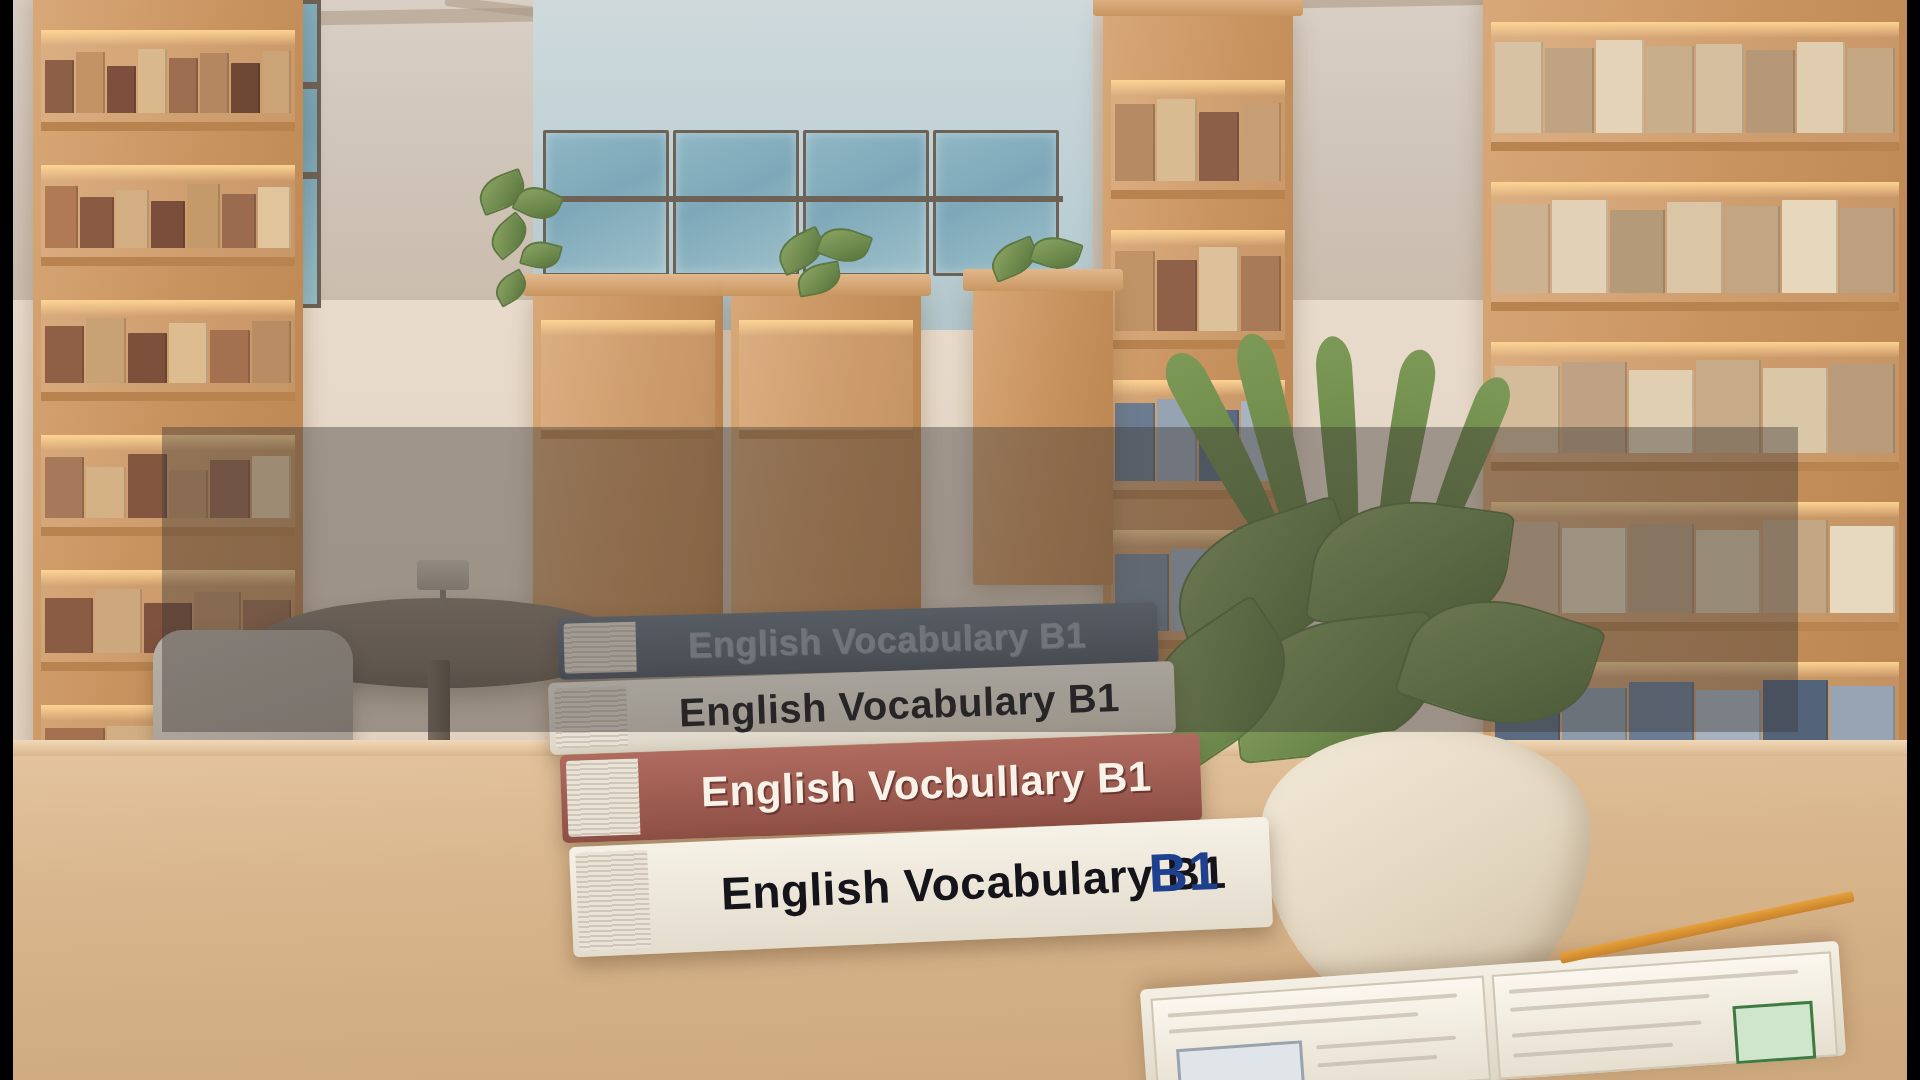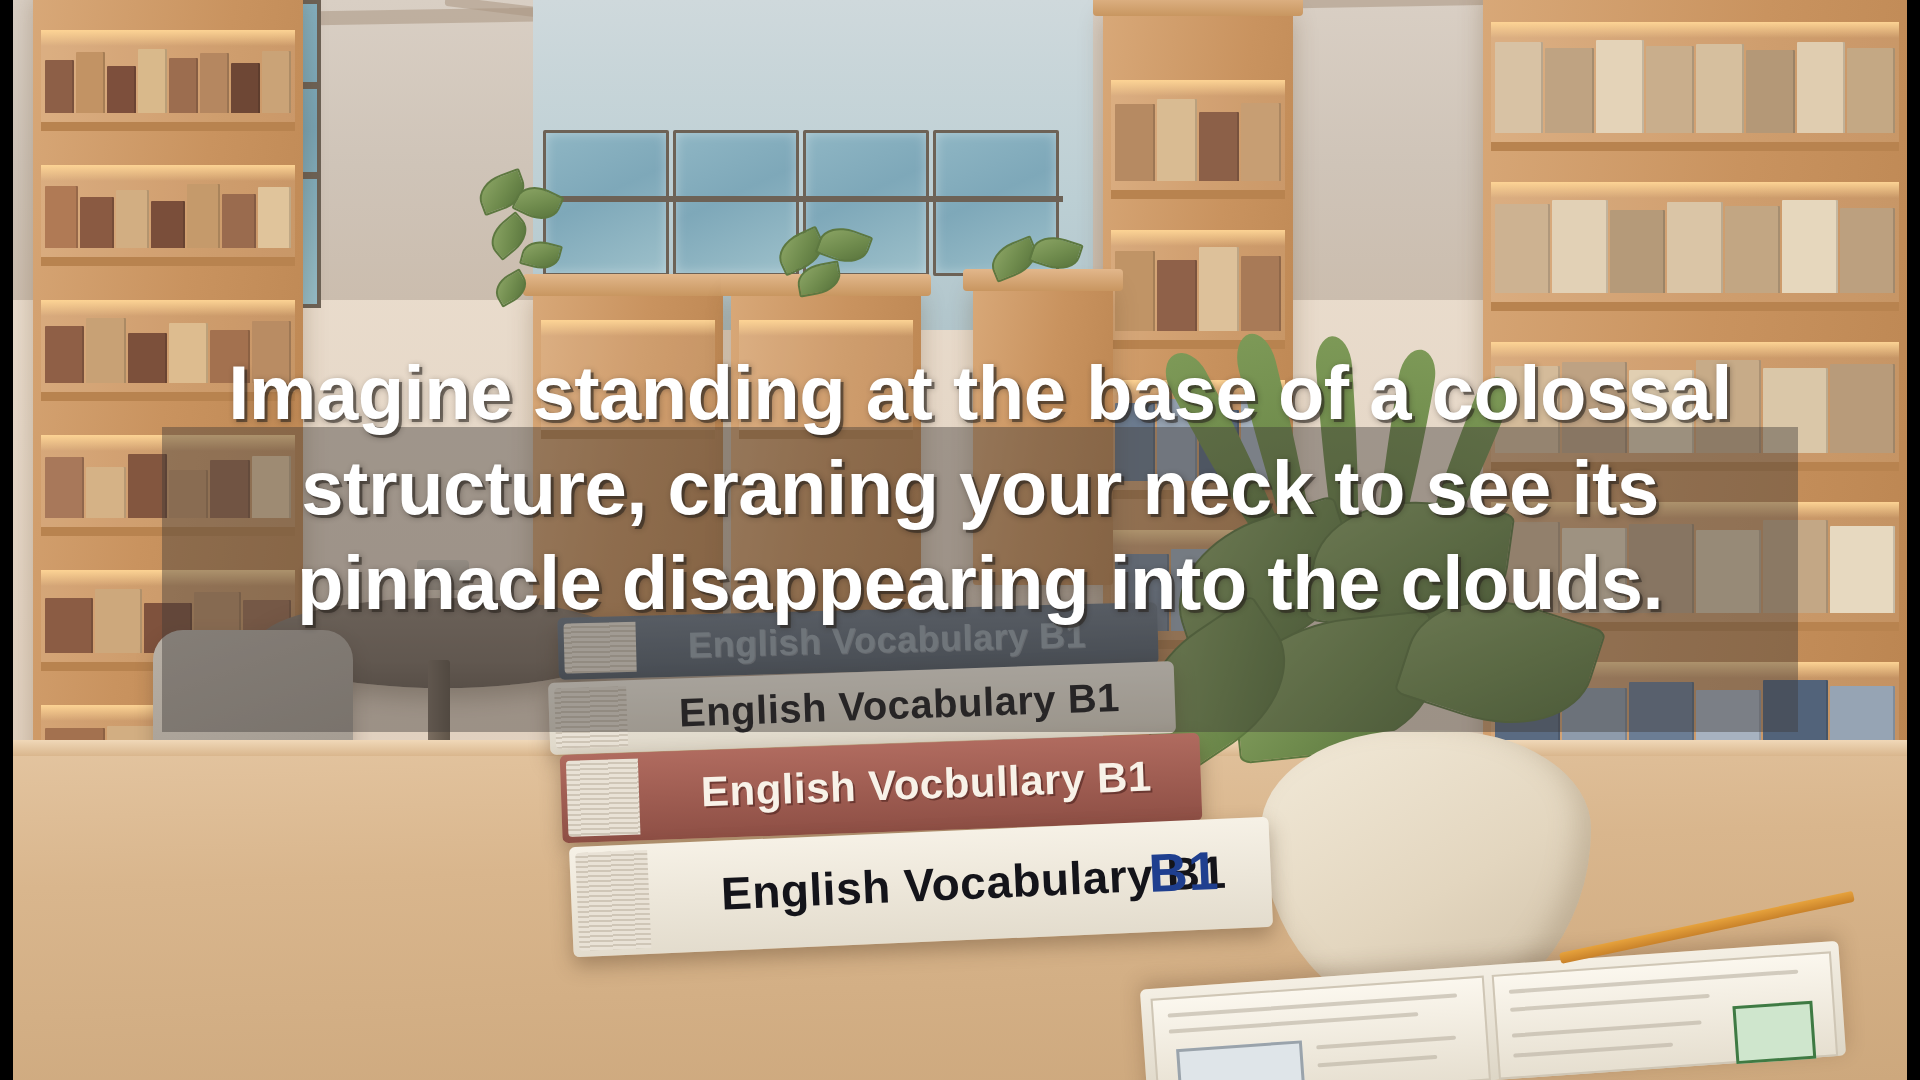--- a/index.html
+++ b/index.html
@@ -556,18 +556,17 @@
         <div class="ob-green" style="left:236px;top:46px;width:74px;height:52px;"></div>
         <div class="ob-line" style="left:14px;top:58px;width:190px;"></div>
         <div class="ob-line" style="left:14px;top:78px;width:160px;"></div>
       </div>
       <div class="pencil" style="left:420px; top:-28px; width:300px;"></div>
     </div>
 
   </div>
 
   <div id="caption-band"></div>
-  <div id="caption-text">Imagine standing at the base of a colossal structure, craning your neck to see its pinnacle disappearing into the clouds.</div>
 
   <div class="pillarbox left"></div>
   <div class="pillarbox right"></div>
 
 </div>
 
 </body></html>

